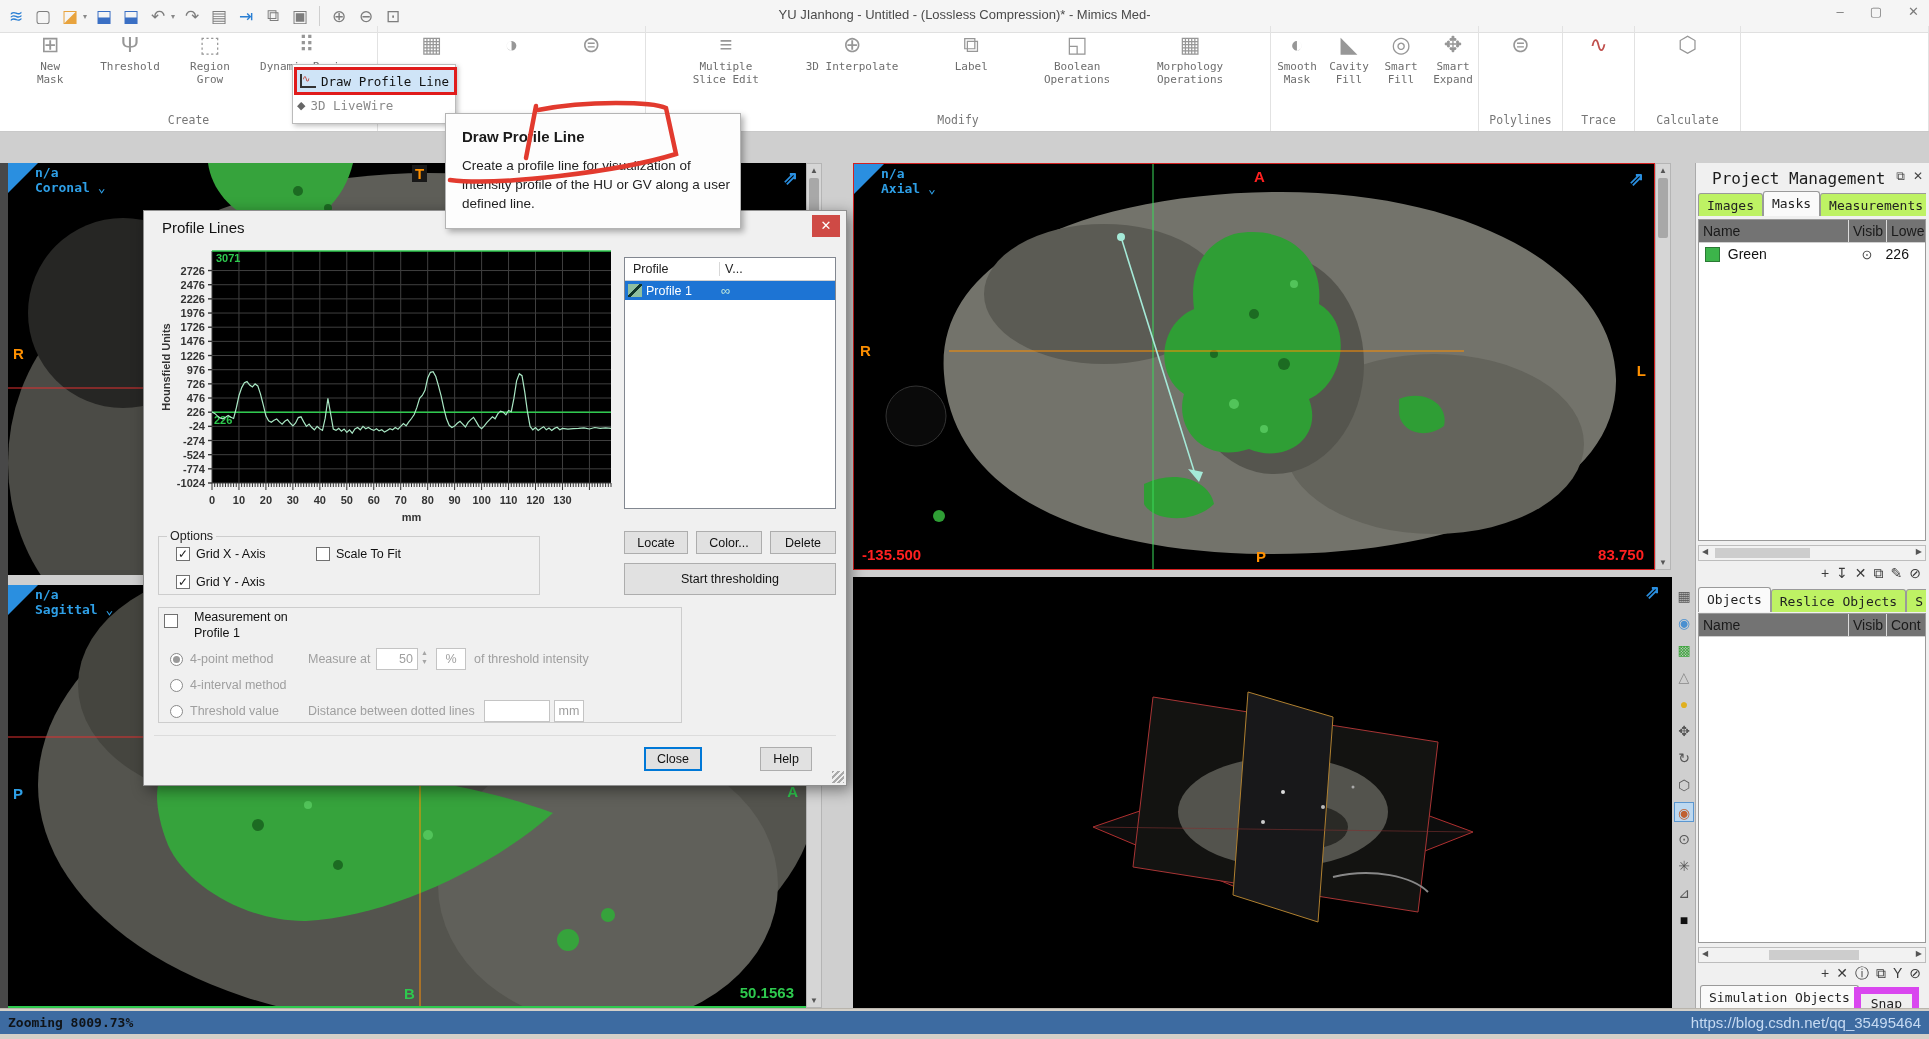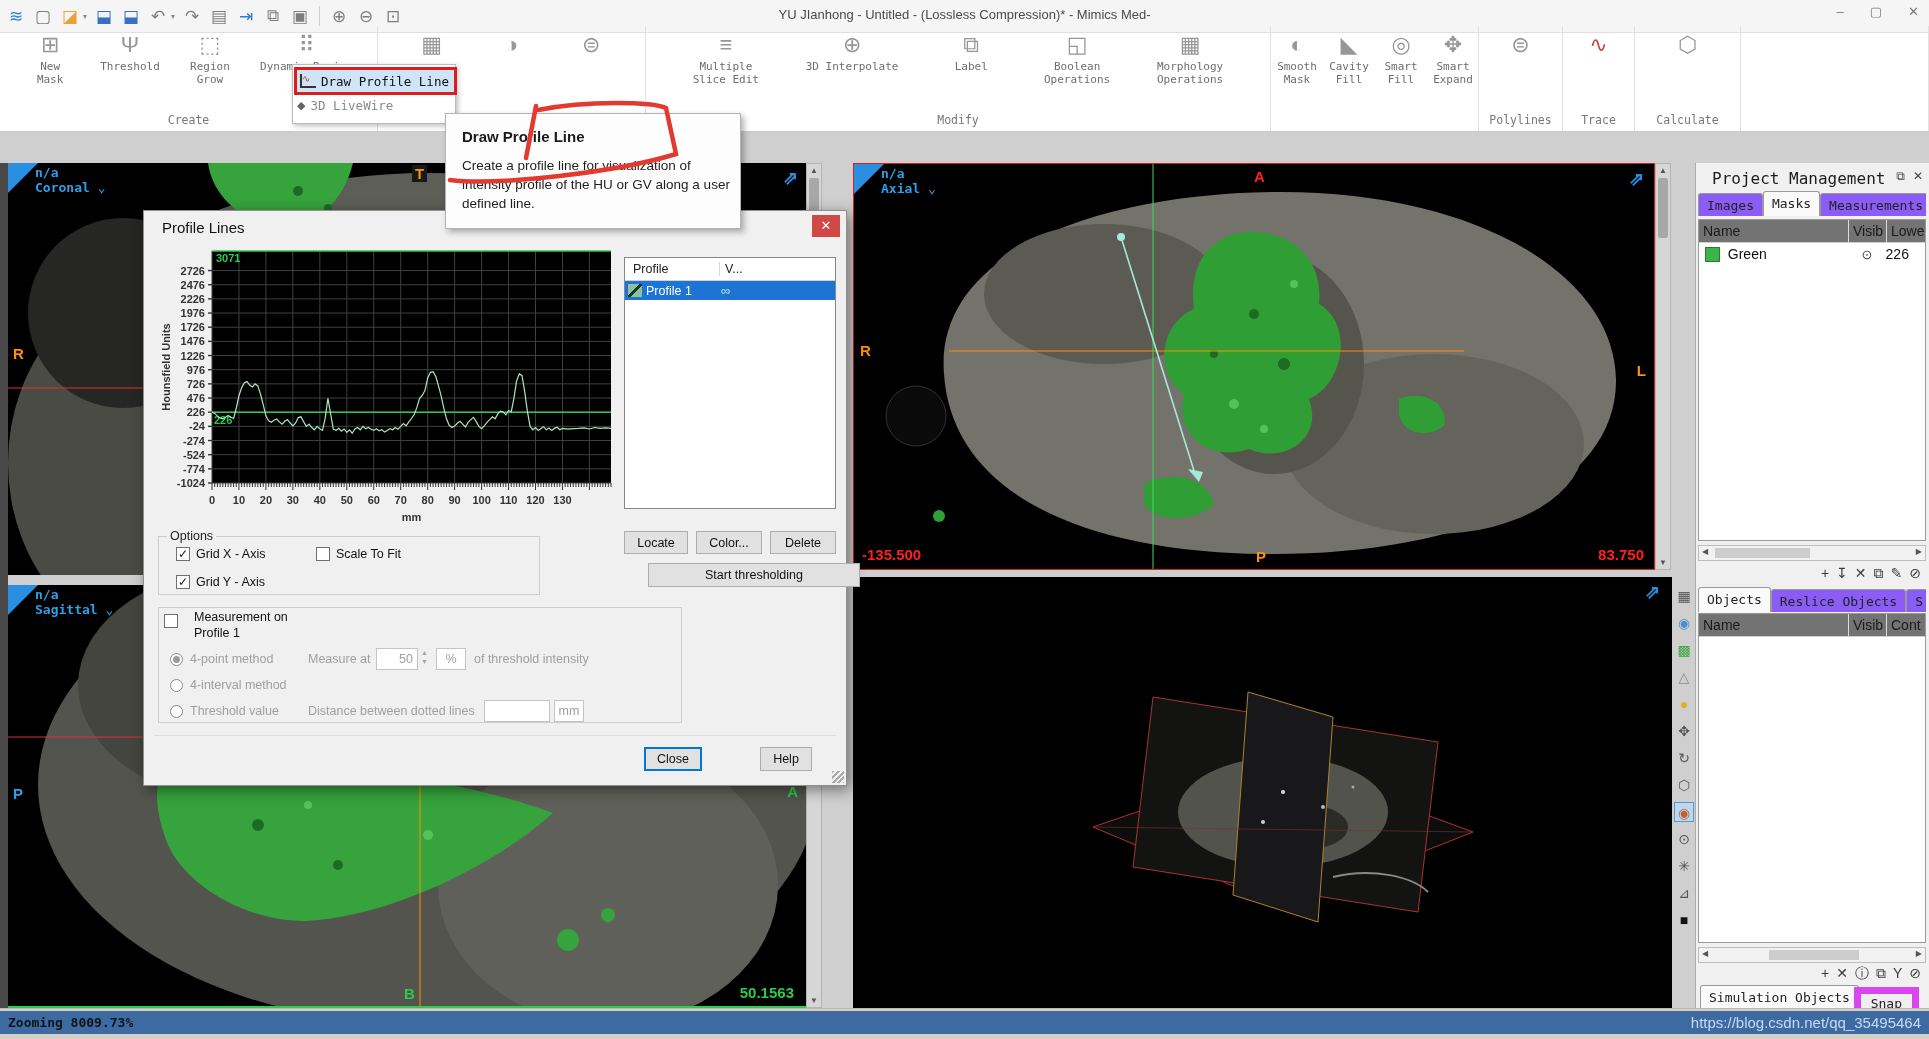--- a/index.html
+++ b/index.html
@@ -68,21 +68,21 @@
   
   #tdtools{left:1674px;top:586px;width:22px;display:flex;flex-direction:column;gap:7px;z-index:2;}
   .tdicon{width:20px;height:20px;text-align:center;line-height:20px;font-size:14px;color:#555;}
   .tdicon.active{background:#bcd8f0;border:1px solid #5a96d0;box-sizing:border-box;}
 
   
   #rpanel{left:1695px;top:163px;width:234px;height:847px;background:#f0f0f0;border-left:1px solid #ababab;box-sizing:border-box;}
   .rp-title{position:absolute;left:16px;font-family:"DejaVu Sans Mono",monospace;font-size:16px;color:#1c1c1c;}
   .rp-title-icons{position:absolute;right:6px;display:flex;gap:8px;color:#444;font-size:12px;}
   .ptabs{position:absolute;left:2px;display:flex;align-items:flex-end;overflow:hidden;width:228px;}
-  .ptab{font-family:"DejaVu Sans Mono",monospace;font-size:13px;color:#222;background:#8b5cf6;
+  .ptab{font-family:"DejaVu Sans Mono",monospace;font-size:13px;color:#222;background:#bef264;
         border:1px solid #9a9a9a;border-bottom:none;border-radius:3px 3px 0 0;padding:4px 8px 3px;white-space:nowrap;}
   .ptab.active{background:#fafafa;padding-bottom:5px;}
   .ptable{position:absolute;left:2px;width:228px;background:#fff;border:1px solid #9a9a9a;box-sizing:border-box;}
   .pthead{display:flex;border-bottom:1px solid #cfcfcf;background:#737373;}
   .pth{font-size:14px;color:#1a1a1a;padding:3px 4px;border-right:1px solid #dcdcdc;box-sizing:border-box;overflow:hidden;white-space:nowrap;}
   .prow{display:flex;align-items:center;height:22px;}
   .hscroll{position:absolute;left:2px;width:228px;height:16px;background:#f2f2f2;border:1px solid #bdbdbd;box-sizing:border-box;}
   .hscroll .sa{position:absolute;top:1px;font-size:8px;color:#555;}
   .hscroll .thumb{position:absolute;top:2px;height:10px;background:#cdcdcd;}
   .icon-row{position:absolute;right:8px;display:flex;gap:7px;color:#3a3a3a;font-size:14px;}
@@ -780,21 +780,21 @@
       <div id="plist-row">
         <div class="profile-chip"></div>
         <div style="width:67px;">Profile 1</div>
         <div style="color:#bfe8dc;font-size:13px;padding-left:8px;">∞</div>
       </div>
     </div>
 
     <div class="btn" style="left:480px;top:320px;width:64px;height:23px;">Locate</div>
     <div class="btn" style="left:552px;top:320px;width:66px;height:23px;">Color...</div>
     <div class="btn" style="left:626px;top:320px;width:66px;height:23px;">Delete</div>
-    <div class="btn" style="left:480px;top:352px;width:212px;height:24px;margin-left:24px;">Start thresholding</div>
+    <div class="btn" style="left:480px;top:352px;width:212px;height:32px;">Start thresholding</div>
 
     <fieldset style="left:14px;top:318px;width:382px;height:66px;">
       <legend>Options</legend>
     </fieldset>
     <div class="cb" style="left:32px;top:336px;">✓</div>
     <div class="dlabel" style="left:52px;top:336px;">Grid X - Axis</div>
     <div class="cb" style="left:172px;top:336px;"></div>
     <div class="dlabel" style="left:192px;top:336px;">Scale To Fit</div>
     <div class="cb" style="left:32px;top:364px;">✓</div>
     <div class="dlabel" style="left:52px;top:364px;">Grid Y - Axis</div>

